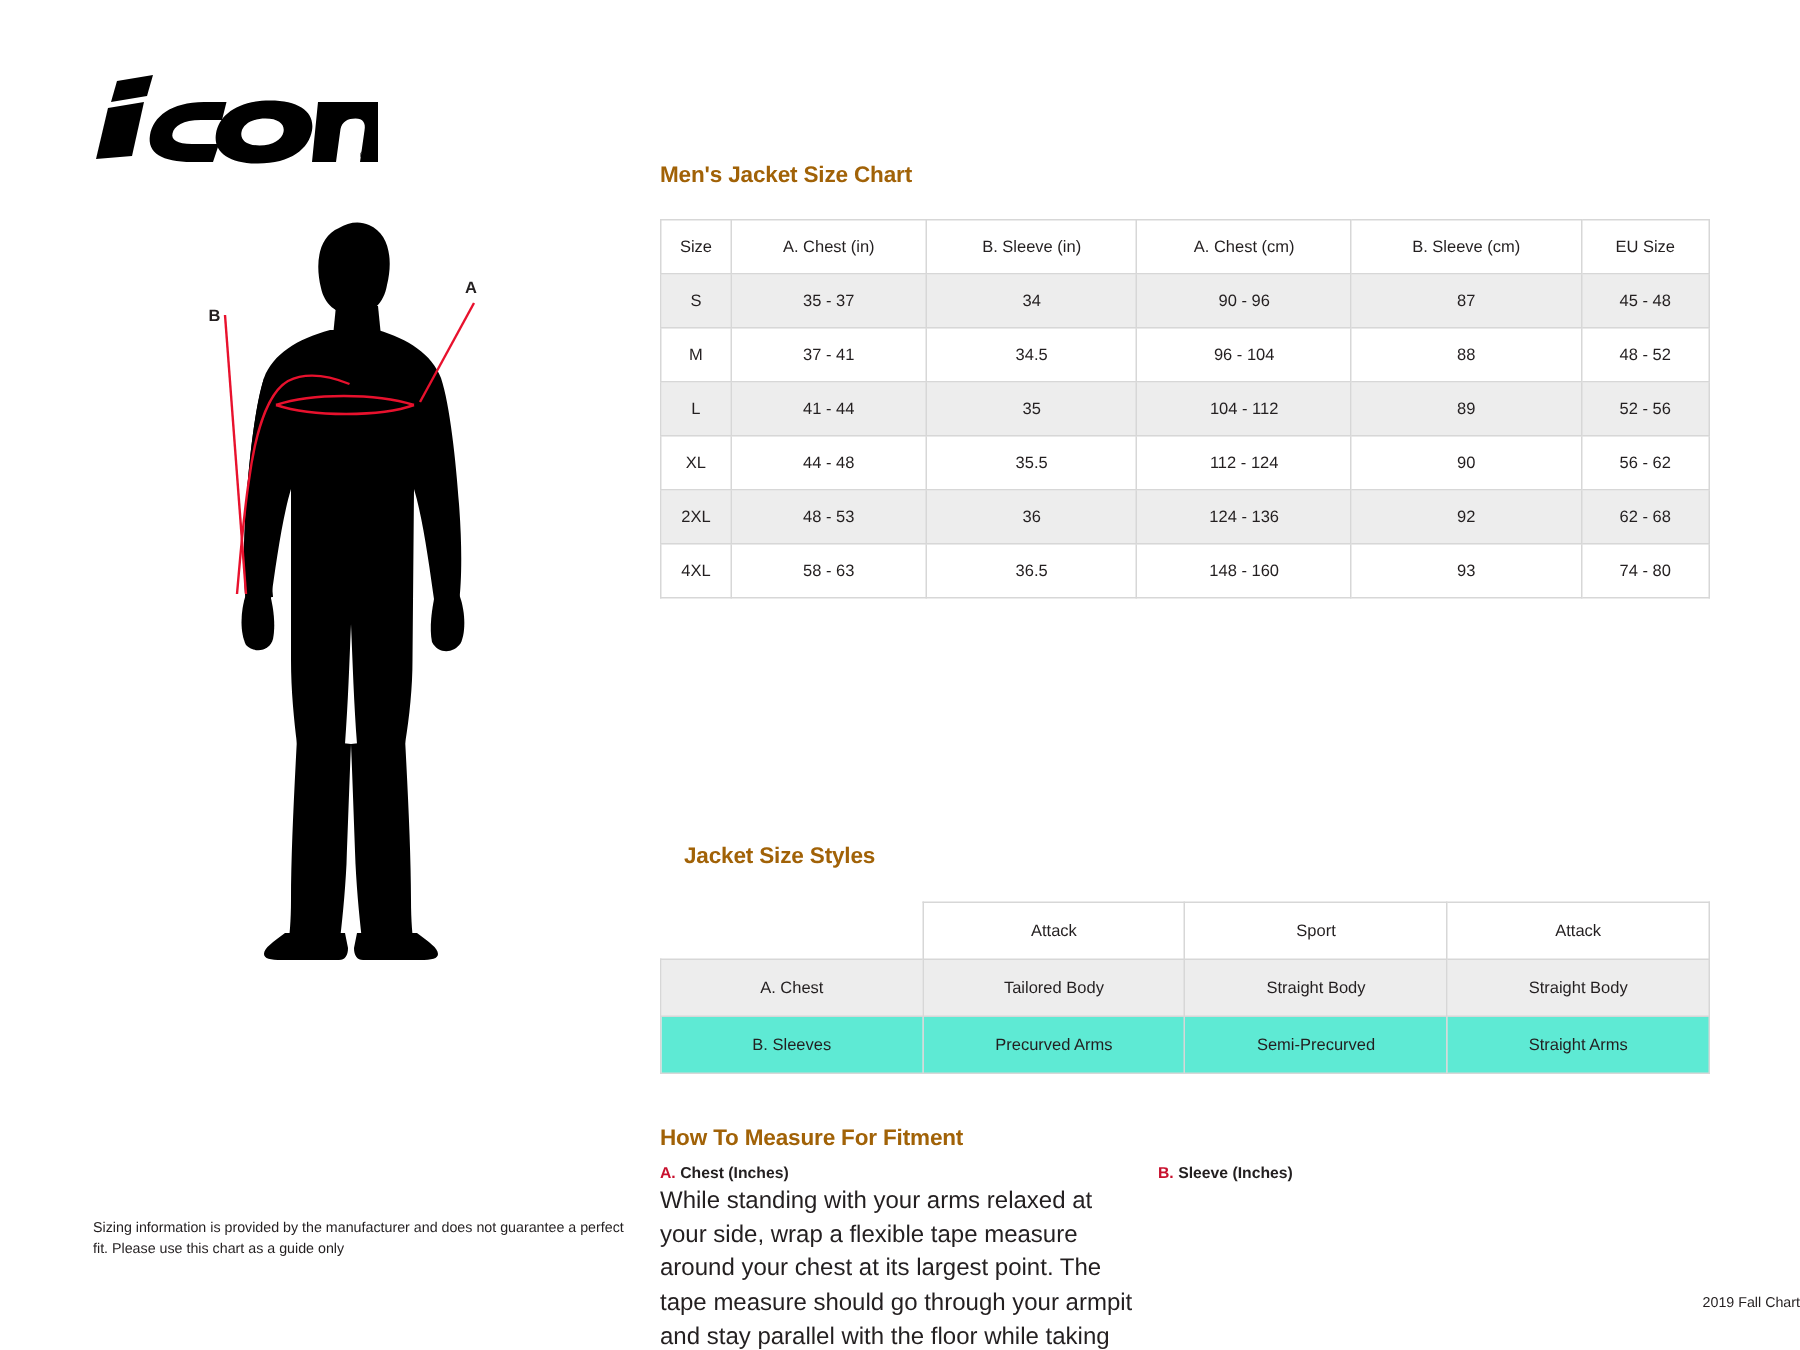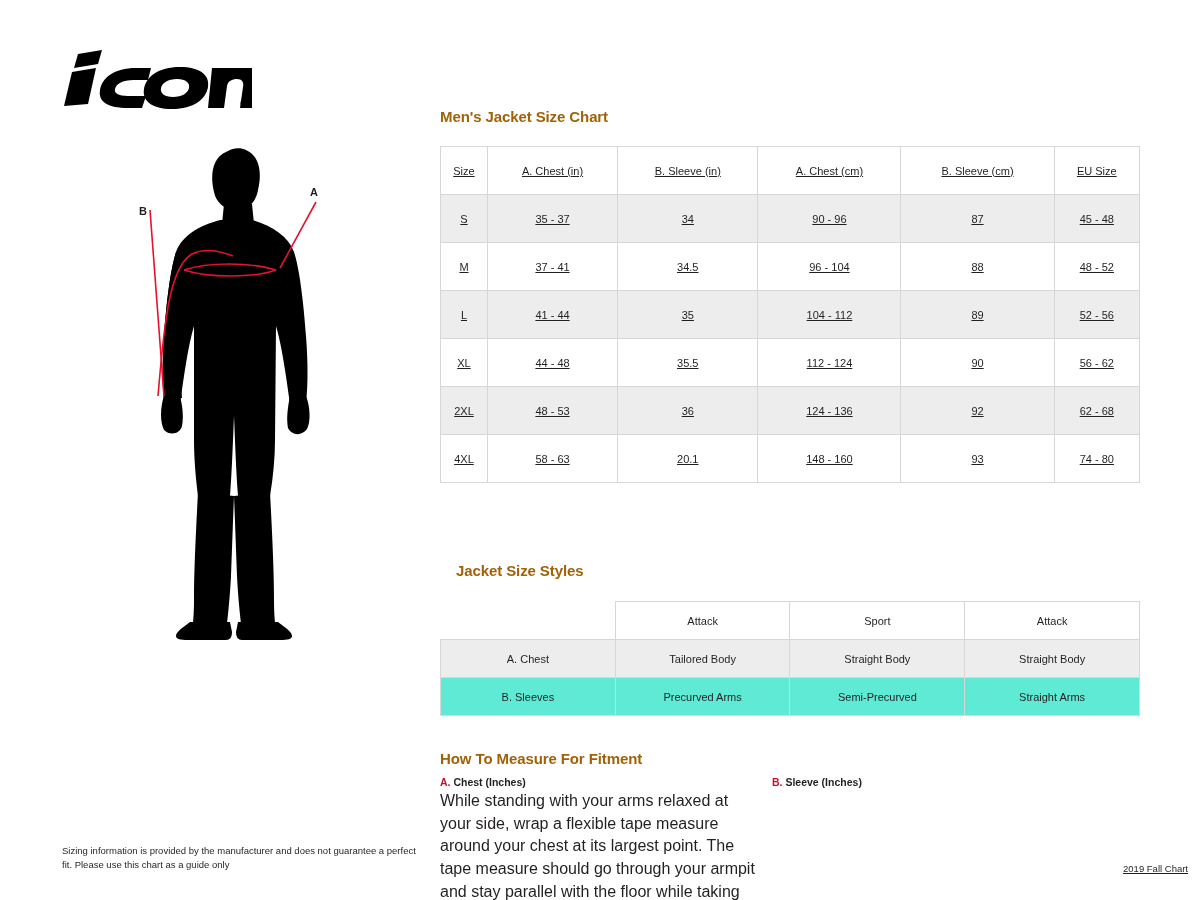--- a/index.html
+++ b/index.html
@@ -37,21 +37,21 @@
     position: absolute;
     font-size: 11px;
     font-weight: 700;
     color: #231f20;
   }
   .callout-a { left: 310px; top: 186px; }
   .callout-b { left: 139px; top: 205px; }
 
   .disclaimer {
     position: absolute;
-    left: 62px; top: 844px;
+    left: 62px; top: 812px;
     width: 360px;
     font-size: 9.5px;
     line-height: 1.45;
     color: #231f20;
   }
 
   
   .right-col {
     position: absolute;
     left: 440px; top: 0;
@@ -81,23 +81,22 @@
     padding: 0;
   }
 
   
   #size-chart {
     position: absolute;
     left: 0; top: 146px;
     width: 700px;
   }
   #size-chart th, #size-chart td {
-    height: 48px;
+    height: 36px;
     vertical-align: middle;
-    text-decoration: underline;
   }
   #size-chart thead th { background: #ffffff; }
   #size-chart tbody tr:nth-child(odd) td { background: #ededed; }
   #size-chart tbody tr:nth-child(even) td { background: #ffffff; }
 
   
   #styles-chart {
     position: absolute;
     left: 0; top: 601px;
     width: 700px;
@@ -127,24 +126,23 @@
   }
   .measure-head .letter { color: #c8102e; }
   .measure-body {
     font-size: 16px;
     line-height: 1.42;
     color: #231f20;
   }
 
   .footer-note {
     position: absolute;
-    right: 12px; top: 863px;
+    right: 0; top: 863px;
     font-size: 9.5px;
     color: #231f20;
-    text-decoration: underline;
   }
 </style>
 </head>
 <body>
 
 <div class="left-col">
 
   <div class="logo-wrap">
     <svg viewBox="0 0 190 62" width="190" height="62" aria-label="icon logo">
       <g fill="#000000">
@@ -280,21 +278,21 @@
         <td>2XL</td>
         <td>48 - 53</td>
         <td>36</td>
         <td>124 - 136</td>
         <td>92</td>
         <td>62 - 68</td>
       </tr>
       <tr>
         <td>4XL</td>
         <td>58 - 63</td>
-        <td>20.1</td>
+        <td>36.5</td>
         <td>148 - 160</td>
         <td>93</td>
         <td>74 - 80</td>
       </tr>
     </tbody>
   </table>
 
   <div class="section-title" id="title-styles">Jacket Size Styles</div>
 
   <table id="styles-chart">

